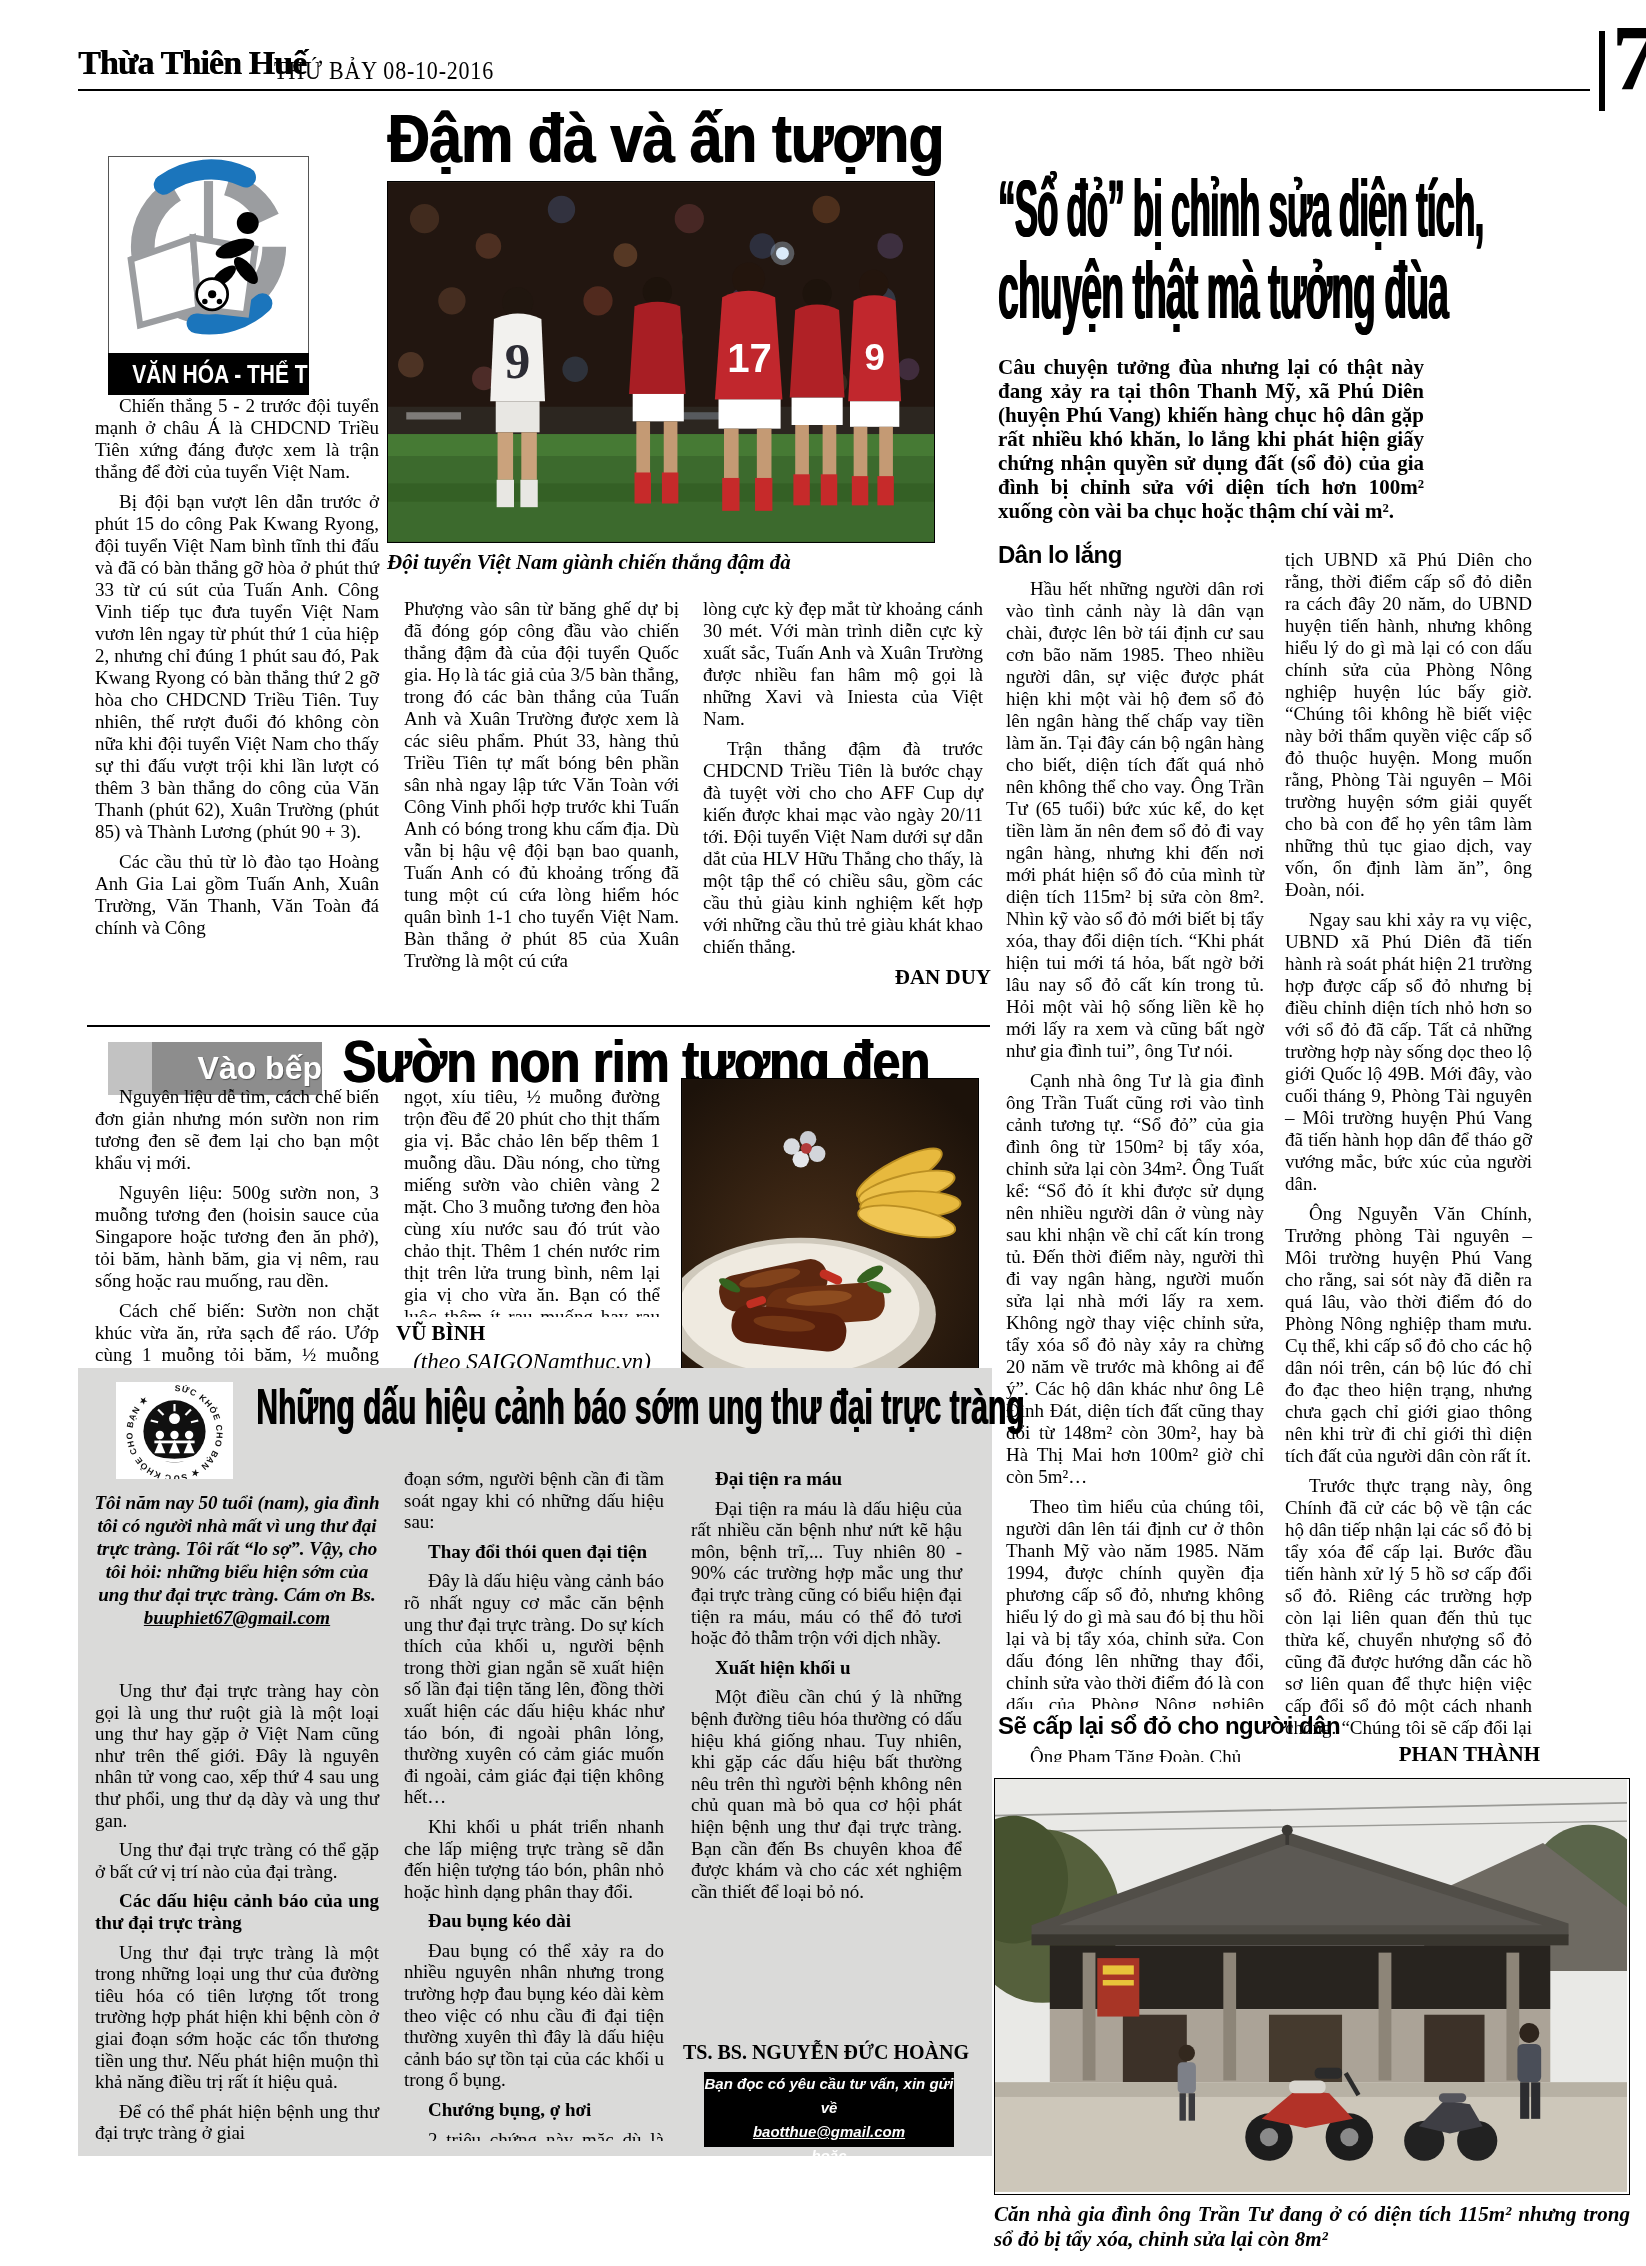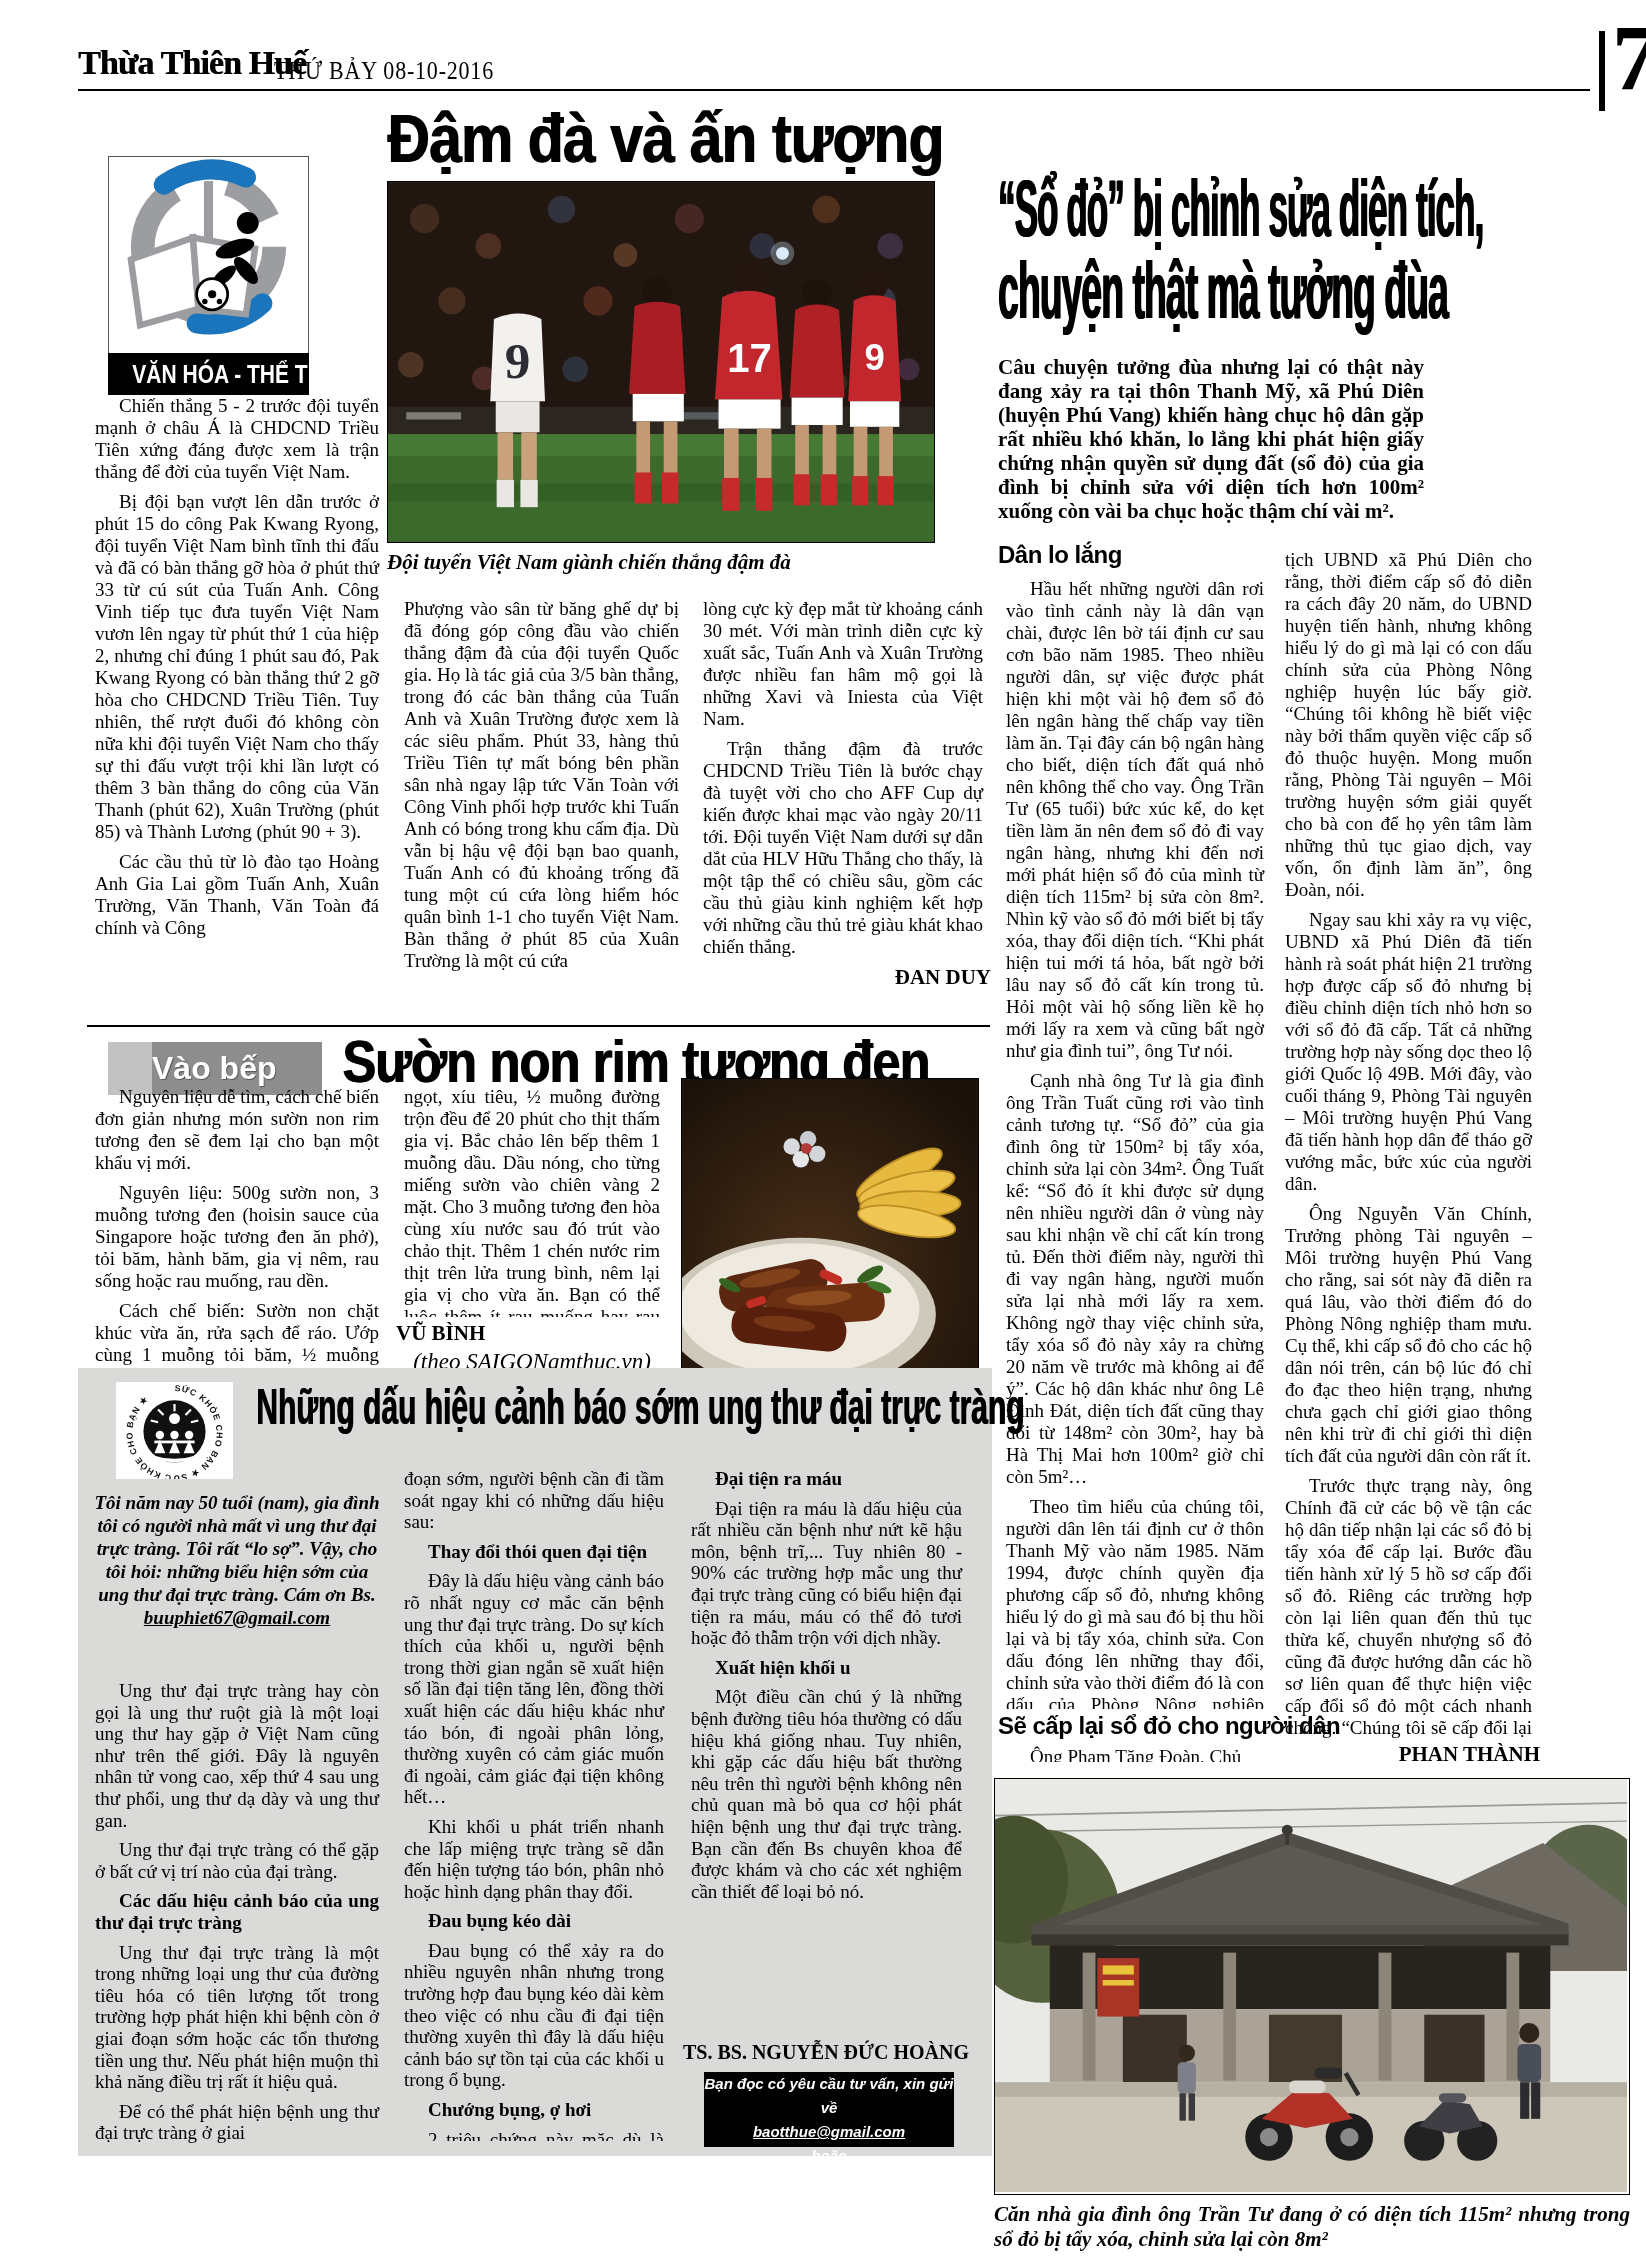--- a/index.html
+++ b/index.html
@@ -155,21 +155,21 @@
   </div>
   <div class="abs bt" style="left:695px;top:590px;width:296px;height:429px;">
     <p class="noind">lòng cực kỳ đẹp mắt từ khoảng cánh 30 mét. Với màn trình diễn cực kỳ xuất sắc, Tuấn Anh và Xuân Trường được nhiều fan hâm mộ gọi là những Xavi và Iniesta của Việt Nam.</p>
     <p>Trận thắng đậm đà trước CHDCND Triều Tiên là bước chạy đà tuyệt vời cho cho AFF Cup dự kiến được khai mạc vào ngày 20/11 tới. Đội tuyển Việt Nam dưới sự dẫn dắt của HLV Hữu Thắng cho thấy, là một tập thể có chiều sâu, gồm các cầu thủ giàu kinh nghiệm kết hợp với những cầu thủ trẻ giàu khát khao chiến thắng.</p>
     <div class="sig" style="text-align:right;margin-top:3.7px;">ĐAN DUY</div>
   </div>
 
   <div class="abs rule" style="left:87px;top:1025px;width:903px;height:1.8px;"></div>
 
   <div class="abs" style="left:108px;top:1042px;width:44px;height:53px;background:#c2c2c2;"></div>
-  <div class="abs" style="left:152px;top:1042px;width:170px;height:53px;background:#8d8d8d;text-align:left;">
+  <div class="abs" style="left:152px;top:1042px;width:170px;height:53px;background:#8d8d8d;text-align:right;">
     <span style="font-family:'Liberation Sans',sans-serif;font-weight:bold;font-size:32px;color:#fff;line-height:53px;text-shadow:0.9px 0.9px 0.9px #555;">Vào bếp</span>
   </div>
   <div class="abs" style="left:342px;top:1027px;">
     <span class="cond" style="font-size:60px;transform:scaleX(.84);text-shadow:1.4px 0 #000;letter-spacing:-0.9px;">Sườn non rim tương đen</span>
   </div>
 
   <div class="abs bt" style="left:87px;top:1078px;width:300px;height:294px;">
     <p>Nguyên liệu dễ tìm, cách chế biến đơn giản nhưng món sườn non rim tương đen sẽ đem lại cho bạn một khẩu vị mới.</p>
     <p>Nguyên liệu: 500g sườn non, 3 muỗng tương đen (hoisin sauce của Singapore hoặc tương đen ăn phở), tỏi băm, hành băm, gia vị nêm, rau sống hoặc rau muống, rau dền.</p>
     <p>Cách chế biến: Sườn non chặt khúc vừa ăn, rửa sạch để ráo. Ướp cùng 1 muỗng tỏi băm, ½ muỗng hành băm, 1 muỗng muối, xíu bột</p>

